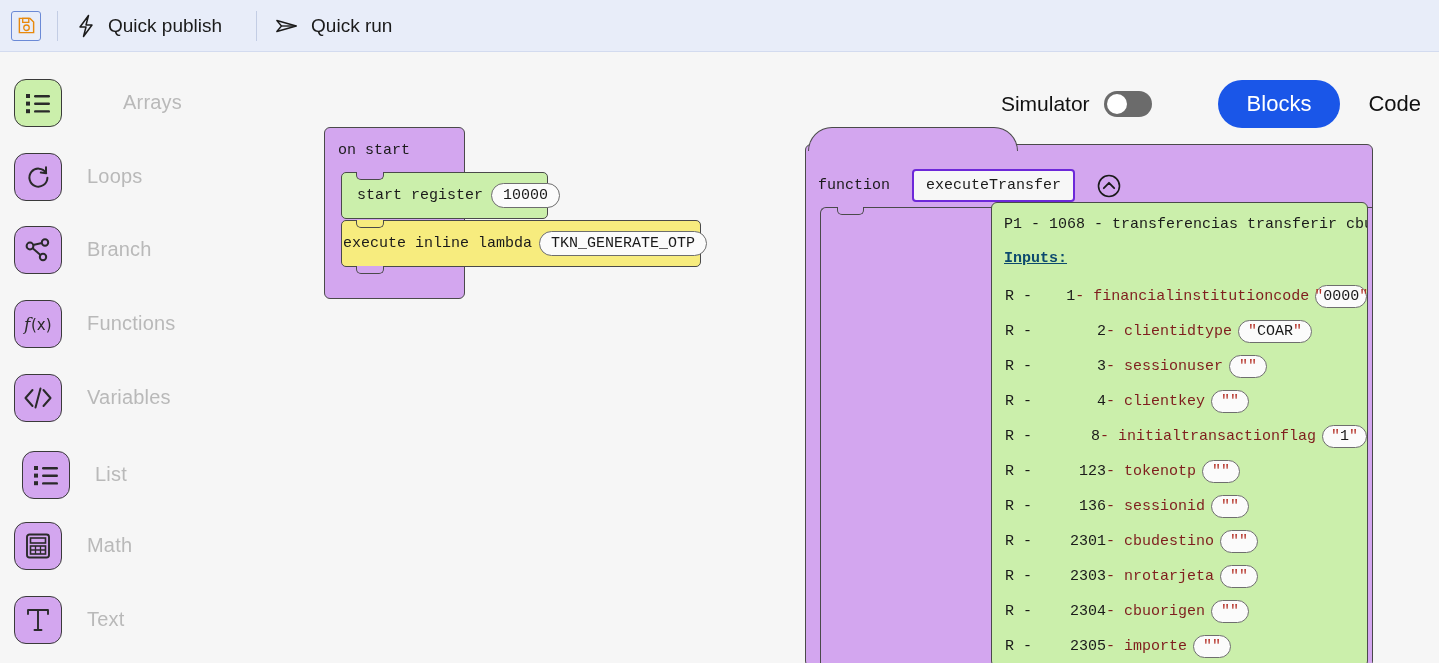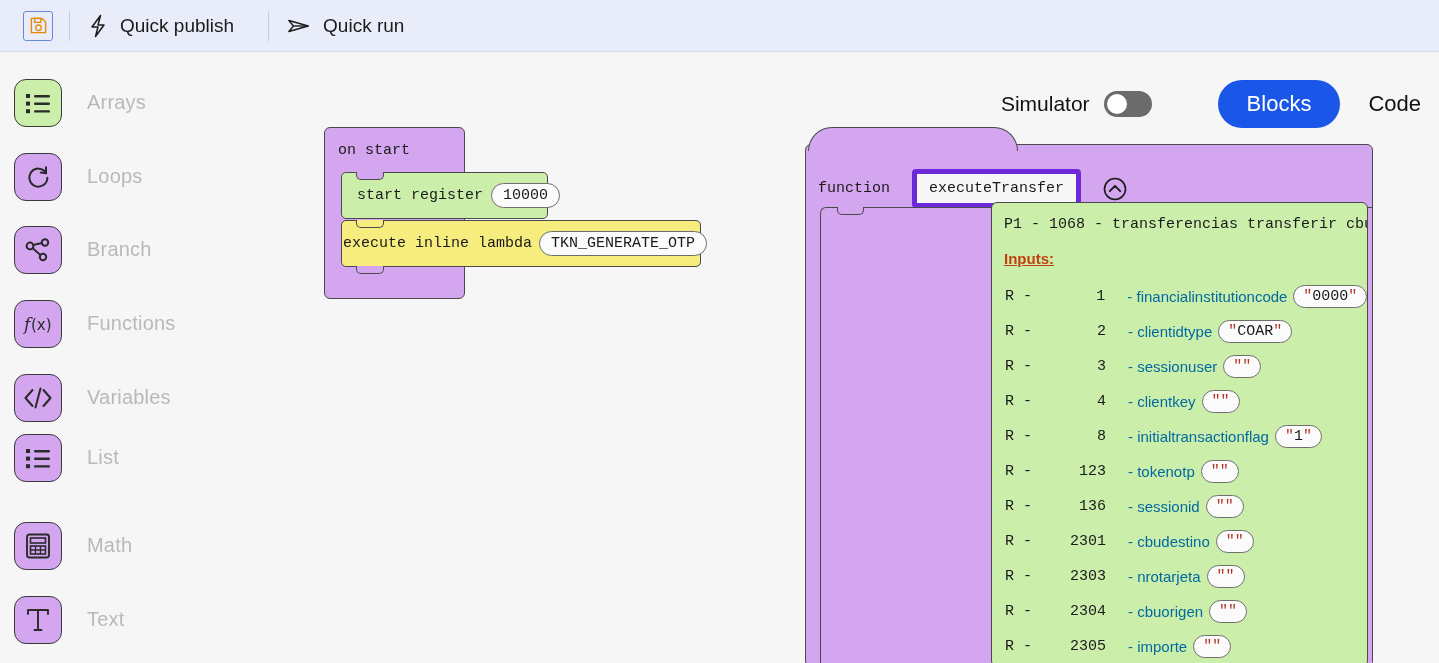--- a/index.html
+++ b/index.html
@@ -17,21 +17,20 @@
 
   
   #toolbar {
     position: absolute;
     left: 0; top: 0;
     width: 1439px;
     height: 52px;
     background: #e8edf9;
     border-bottom: 1px solid #d3dbef;
     box-sizing: border-box;
-    padding-left: 12px;
   }
   #toolbar .tb-inner {
     position: relative;
     height: 100%;
     display: flex;
     align-items: center;
   }
   .tb-save {
     width: 30px; height: 30px;
     margin-left: 11px;
@@ -293,21 +292,21 @@
   }
   #fn-header {
     position: absolute;
     left: 12px; top: 24px;
     display: flex;
     align-items: center;
     gap: 22px;
   }
   #fn-name-field {
     background: #f7f7f7;
-    border: 5px solid #6d28d9;
+    border: 2px solid #6d28d9;
     border-radius: 4px;
     padding: 6px 12px;
     font-family: "Liberation Mono", monospace;
     font-size: 15px;
     color: #1a1a1a;
     cursor: pointer;
   }
   #fn-collapse {
     width: 24px; height: 24px;
     cursor: pointer;
@@ -349,24 +348,24 @@
     cursor: pointer;
     overflow: hidden;
   }
   #inp-title {
     position: absolute;
     left: 12px; top: 13px;
   }
   #inp-heading {
     position: absolute;
     left: 12px; top: 47px;
-    font-family: Liberation Sans, sans-serif;
+    font-family: Liberation Mono, monospace;
     font-size: 15px;
     font-weight: bold;
-    color: #c2410c;
+    color: #0c4a6e;
     text-decoration: underline;
   }
   #inp-rows {
     position: absolute;
     left: 0; top: 76px;
     width: 100%;
   }
   .inp-row {
     height: 35px;
     display: flex;
@@ -382,25 +381,25 @@
   }
   .inp-row .c-id {
     font-family: "Liberation Mono", monospace;
     font-size: 15px;
     color: #1a1a1a;
     white-space: pre;
     width: 74px;
     text-align: right;
   }
   .inp-row .c-name {
-    font-family: Liberation Sans, sans-serif;
+    font-family: Liberation Mono, monospace;
     font-size: 15px;
-    color: #0369a1;
+    color: #7f1d1d;
     white-space: pre;
-    margin-left: 22px;
+    margin-left: 0;
   }
   .inp-row .field-pill {
     margin-left: 6px;
     padding: 2px 9px;
     border-radius: 14px;
     min-width: 14px;
   }
   .q { color: #b5342a; }
   .strv { color: #1a1a1a; }
 </style>
@@ -432,21 +431,21 @@
           <path d="M2 4 23 10 2 16l5-6z" fill="none" stroke="#1b1b1b" stroke-width="1.5" stroke-linejoin="round"></path>
           <path d="M7 10h16" stroke="#1b1b1b" stroke-width="1.5"></path>
         </svg>
       </span>
       <span>Quick run</span>
     </div>
   </div>
 </div>
 
 <div id="palette">
-    <div class="pal-item" style="top: 14px;">
+    <div class="pal-item" style="top: 14px; gap: 36px;">
       <div class="pal-ico" style="background: rgb(203, 239, 171);">
         <svg width="26" height="22" viewBox="0 0 26 22">
           <rect x="1" y="2" width="4" height="4" fill="#2a2a2a"></rect>
           <rect x="9" y="3" width="16" height="2.4" rx="1.2" fill="#2a2a2a"></rect>
           <rect x="1" y="9.6" width="4" height="4" fill="#2a2a2a"></rect>
           <rect x="9" y="10.6" width="16" height="2.4" rx="1.2" fill="#2a2a2a"></rect>
           <rect x="1" y="17.2" width="4" height="4" fill="#2a2a2a"></rect>
           <rect x="9" y="18.2" width="16" height="2.4" rx="1.2" fill="#2a2a2a"></rect>
         </svg>
       </div>
@@ -486,21 +485,21 @@
     <div class="pal-item" style="top: 309px;">
       <div class="pal-ico" style="background: rgb(211, 166, 239);">
         <svg width="30" height="22" viewBox="0 0 30 22">
           <path d="M9.5 3 2.5 11l7 8" fill="none" stroke="#2a2a2a" stroke-width="2" stroke-linecap="round" stroke-linejoin="round"></path>
           <path d="M20.5 3l7 8-7 8" fill="none" stroke="#2a2a2a" stroke-width="2" stroke-linecap="round" stroke-linejoin="round"></path>
           <path d="M17.5 1.5 12.5 20.5" stroke="#2a2a2a" stroke-width="2" stroke-linecap="round"></path>
         </svg>
       </div>
       <div class="pal-label">Variables</div>
     </div>
-    <div class="pal-item" style="top: 369px;">
+    <div class="pal-item" style="top: 386px; padding-left: 8px;">
       <div class="pal-ico" style="background: rgb(211, 166, 239);">
         <svg width="26" height="22" viewBox="0 0 26 22">
           <rect x="1" y="2" width="4" height="4" fill="#2a2a2a"></rect>
           <rect x="9" y="3" width="16" height="2.4" rx="1.2" fill="#2a2a2a"></rect>
           <rect x="1" y="9.6" width="4" height="4" fill="#2a2a2a"></rect>
           <rect x="9" y="10.6" width="16" height="2.4" rx="1.2" fill="#2a2a2a"></rect>
           <rect x="1" y="17.2" width="4" height="4" fill="#2a2a2a"></rect>
           <rect x="9" y="18.2" width="16" height="2.4" rx="1.2" fill="#2a2a2a"></rect>
         </svg>
       </div>

